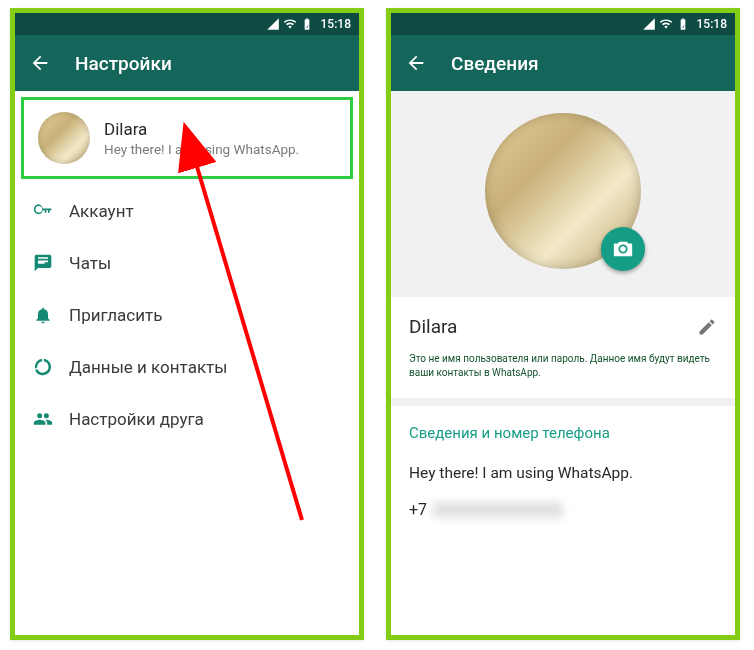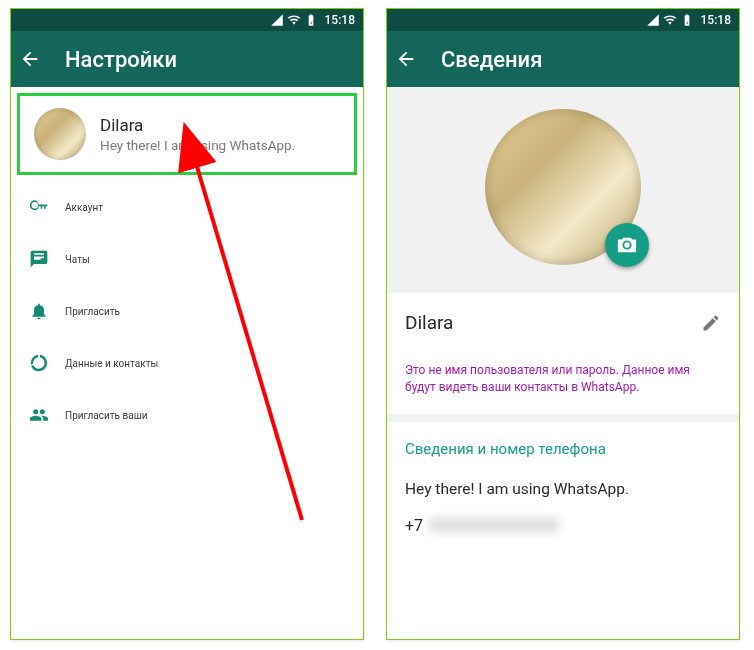--- a/index.html
+++ b/index.html
@@ -6,21 +6,21 @@
   body {
     font-family: Roboto, "Segoe UI", Arial, sans-serif;
     background: #fff;
     width: 754px; height: 650px;
     position: relative;
   }
   .phones { display: flex; gap: 22px; padding: 8px 10px; }
   .phone {
     width: 354px; height: 632px;
     background: #fff;
-    border: 1px solid #84cc16;
+    border: 5px solid #84cc16;
     box-shadow: 0 1px 3px rgba(0,0,0,.1);
     position: relative;
     overflow: hidden;
   }
   
   .statusbar {
     background: #0e4b42;
     color: #fff;
     height: 22px;
     display: flex; align-items: center; justify-content: flex-end;
@@ -30,46 +30,46 @@
   }
   .sb-ico { display:inline-flex; align-items:center; }
   .sb-ico svg { width:14px; height:14px; fill:#fff; }
   .statusbar .time { margin-left: 4px; }
   
   .toolbar {
     background: #14665a;
     color: #fff;
     height: 56px;
     display: flex; align-items: center;
-    padding: 0 8px;
-    font-size: 22px; font-weight: 500;
+    padding: 0 14px;
+    font-size: 19px; font-weight: 500;
   }
   .toolbar .back { margin-right: 24px; display:flex; cursor:pointer; }
   .toolbar .back svg { width:22px; height:22px; fill:#fff; }
   
   .profile-row {
     display:flex; align-items:center;
     padding: 12px 14px;
     border: 3px solid #2ecc40;
     margin: 6px 6px 0 6px;
   }
   .avatar-sm {
     width:52px; height:52px; border-radius:50%;
     background: linear-gradient(135deg,#e9d29a,#c9b179 40%,#f3e9c8 70%,#b8a06a);
     margin-right: 14px; flex-shrink:0;
     box-shadow: inset 0 0 6px rgba(0,0,0,.2);
   }
   .profile-row .txt .name { font-size:17px; color:#2a2a2a; }
   .profile-row .txt .stat { font-size:13.5px; color:#7a7a7a; margin-top:2px; }
   .list { margin-top: 6px; }
   .item {
-    display:flex; align-items:center;
+    display:flex; 
     padding: 16px 18px;
     color:#3a3a3a;
-    font-size:10px;
+    font-size:17px;
   }
   .item .ico { width:36px; display:flex; }
   .item .ico svg { width:20px; height:20px; fill:#148a72; }
   
   .profile-body { background:#f1f1f1; }
   .photo-wrap {
     background:#f1f1f1;
     display:flex; justify-content:center;
     position:relative;
     padding: 22px 0 28px;
@@ -87,21 +87,21 @@
     display:flex; align-items:center; justify-content:center;
     box-shadow: 0 2px 4px rgba(0,0,0,.35);
     cursor:pointer;
   }
   .fab svg { width:22px; height:22px; fill:#fff; }
   .card { background:#fff; padding: 18px; }
   .card + .card { margin-top: 8px; }
   .name-row { display:flex; align-items:center; justify-content:space-between; }
   .name-row .nm { font-size:19px; color:#2a2a2a; }
   .name-row svg { width:20px; height:20px; fill:#777; }
-  .hint { font-size:12px; color:#a21caf; margin-top:28px; line-height:1.4; }
+  .hint { font-size:10px; color:#14532d; margin-top:14px; line-height:1.4; }
   .section-title { color:#159e85; font-size:15px; margin-bottom:22px; }
   .about-line { font-size:15.5px; color:#2a2a2a; margin-bottom: 18px; }
   .phone-line { font-size:16px; color:#2a2a2a; display:flex; align-items:center; gap:6px;}
   .blur {
     display:inline-block; width:130px; height:16px;
     border-radius:3px;
     background: rgba(90,90,90,.18);
     filter: blur(4px);
   }
   
@@ -184,21 +184,21 @@
             </svg>
           </span>
         <span>Данные и контакты</span>
       </div>
       <div class="item">
         <span class="ico">
             <svg viewBox="0 0 24 24">
               <path d="M16 11a3 3 0 10-3-3 3 3 0 003 3zm-8 0a3 3 0 10-3-3 3 3 0 003 3zm0 2c-2.3 0-7 1.2-7 3.5V19h14v-2.5C15 14.2 10.3 13 8 13zm8 0c-.3 0-.6 0-1 .05a4.7 4.7 0 012 3.45V19h6v-2.5c0-2.3-4.7-3.5-7-3.5z"></path>
             </svg>
           </span>
-        <span>Пригласить ваши</span>
+        <span>Настройки друга</span>
       </div>
     </div>
   </div>
 
   <div class="phone">
     <div class="statusbar">
       <span class="sb-ico">
           <svg viewBox="0 0 24 24">
             <path d="M2 22h20V2z"></path>
           </svg>

